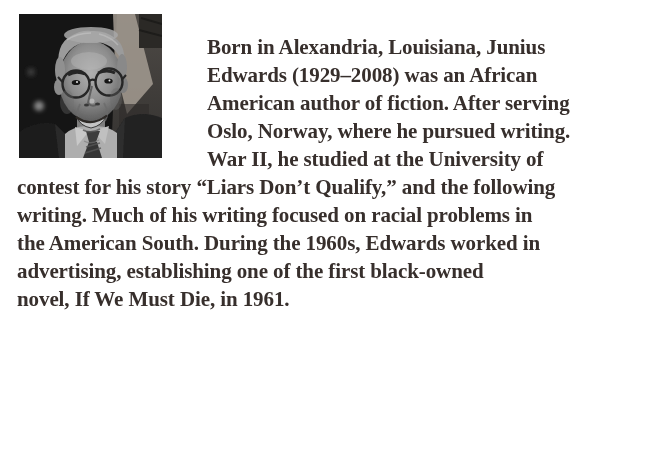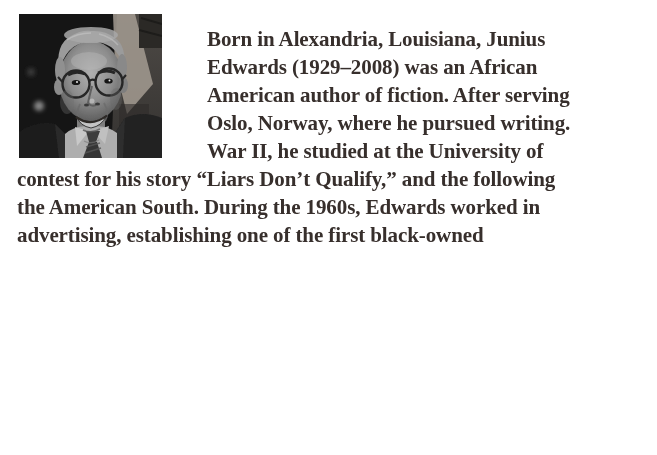--- a/index.html
+++ b/index.html
@@ -18,21 +18,21 @@
     position: absolute;
     left: 19px;
     top: 14px;
     width: 143px;
     height: 144px;
   }
   .photo svg { display: block; width: 143px; height: 144px; }
   .bio {
     position: absolute;
     left: 0;
-    top: 8px;
+    top: 16px;
     width: 640px;
     padding: 17px 17px 0 17px;
     box-sizing: border-box;
     color: #372f2c;
     font-weight: bold;
     font-size: 21px;
     letter-spacing: -0.1px;
   }
   .line {
     line-height: 28px;
@@ -141,15 +141,17 @@
   </svg>
 </div>
 
 <div class="bio">
   <div class="line indent">Born in Alexandria, Louisiana, Junius</div>
   <div class="line indent">Edwards (1929–2008) was an African</div>
   <div class="line indent">American author of fiction. After serving</div>
   <div class="line indent">Oslo, Norway, where he pursued writing.</div>
   <div class="line indent">War II, he studied at the University of</div>
   <div class="line">contest for his story “Liars Don’t Qualify,” and the following</div>
+  <div class="line">writing. Much of his writing focused on racial problems in</div>
   <div class="line">the American South. During the 1960s, Edwards worked in</div>
   <div class="line">advertising, establishing one of the first black-owned</div>
+  <div class="line">novel, If We Must Die, in 1961.</div>
 </div>
 
 </body></html>

